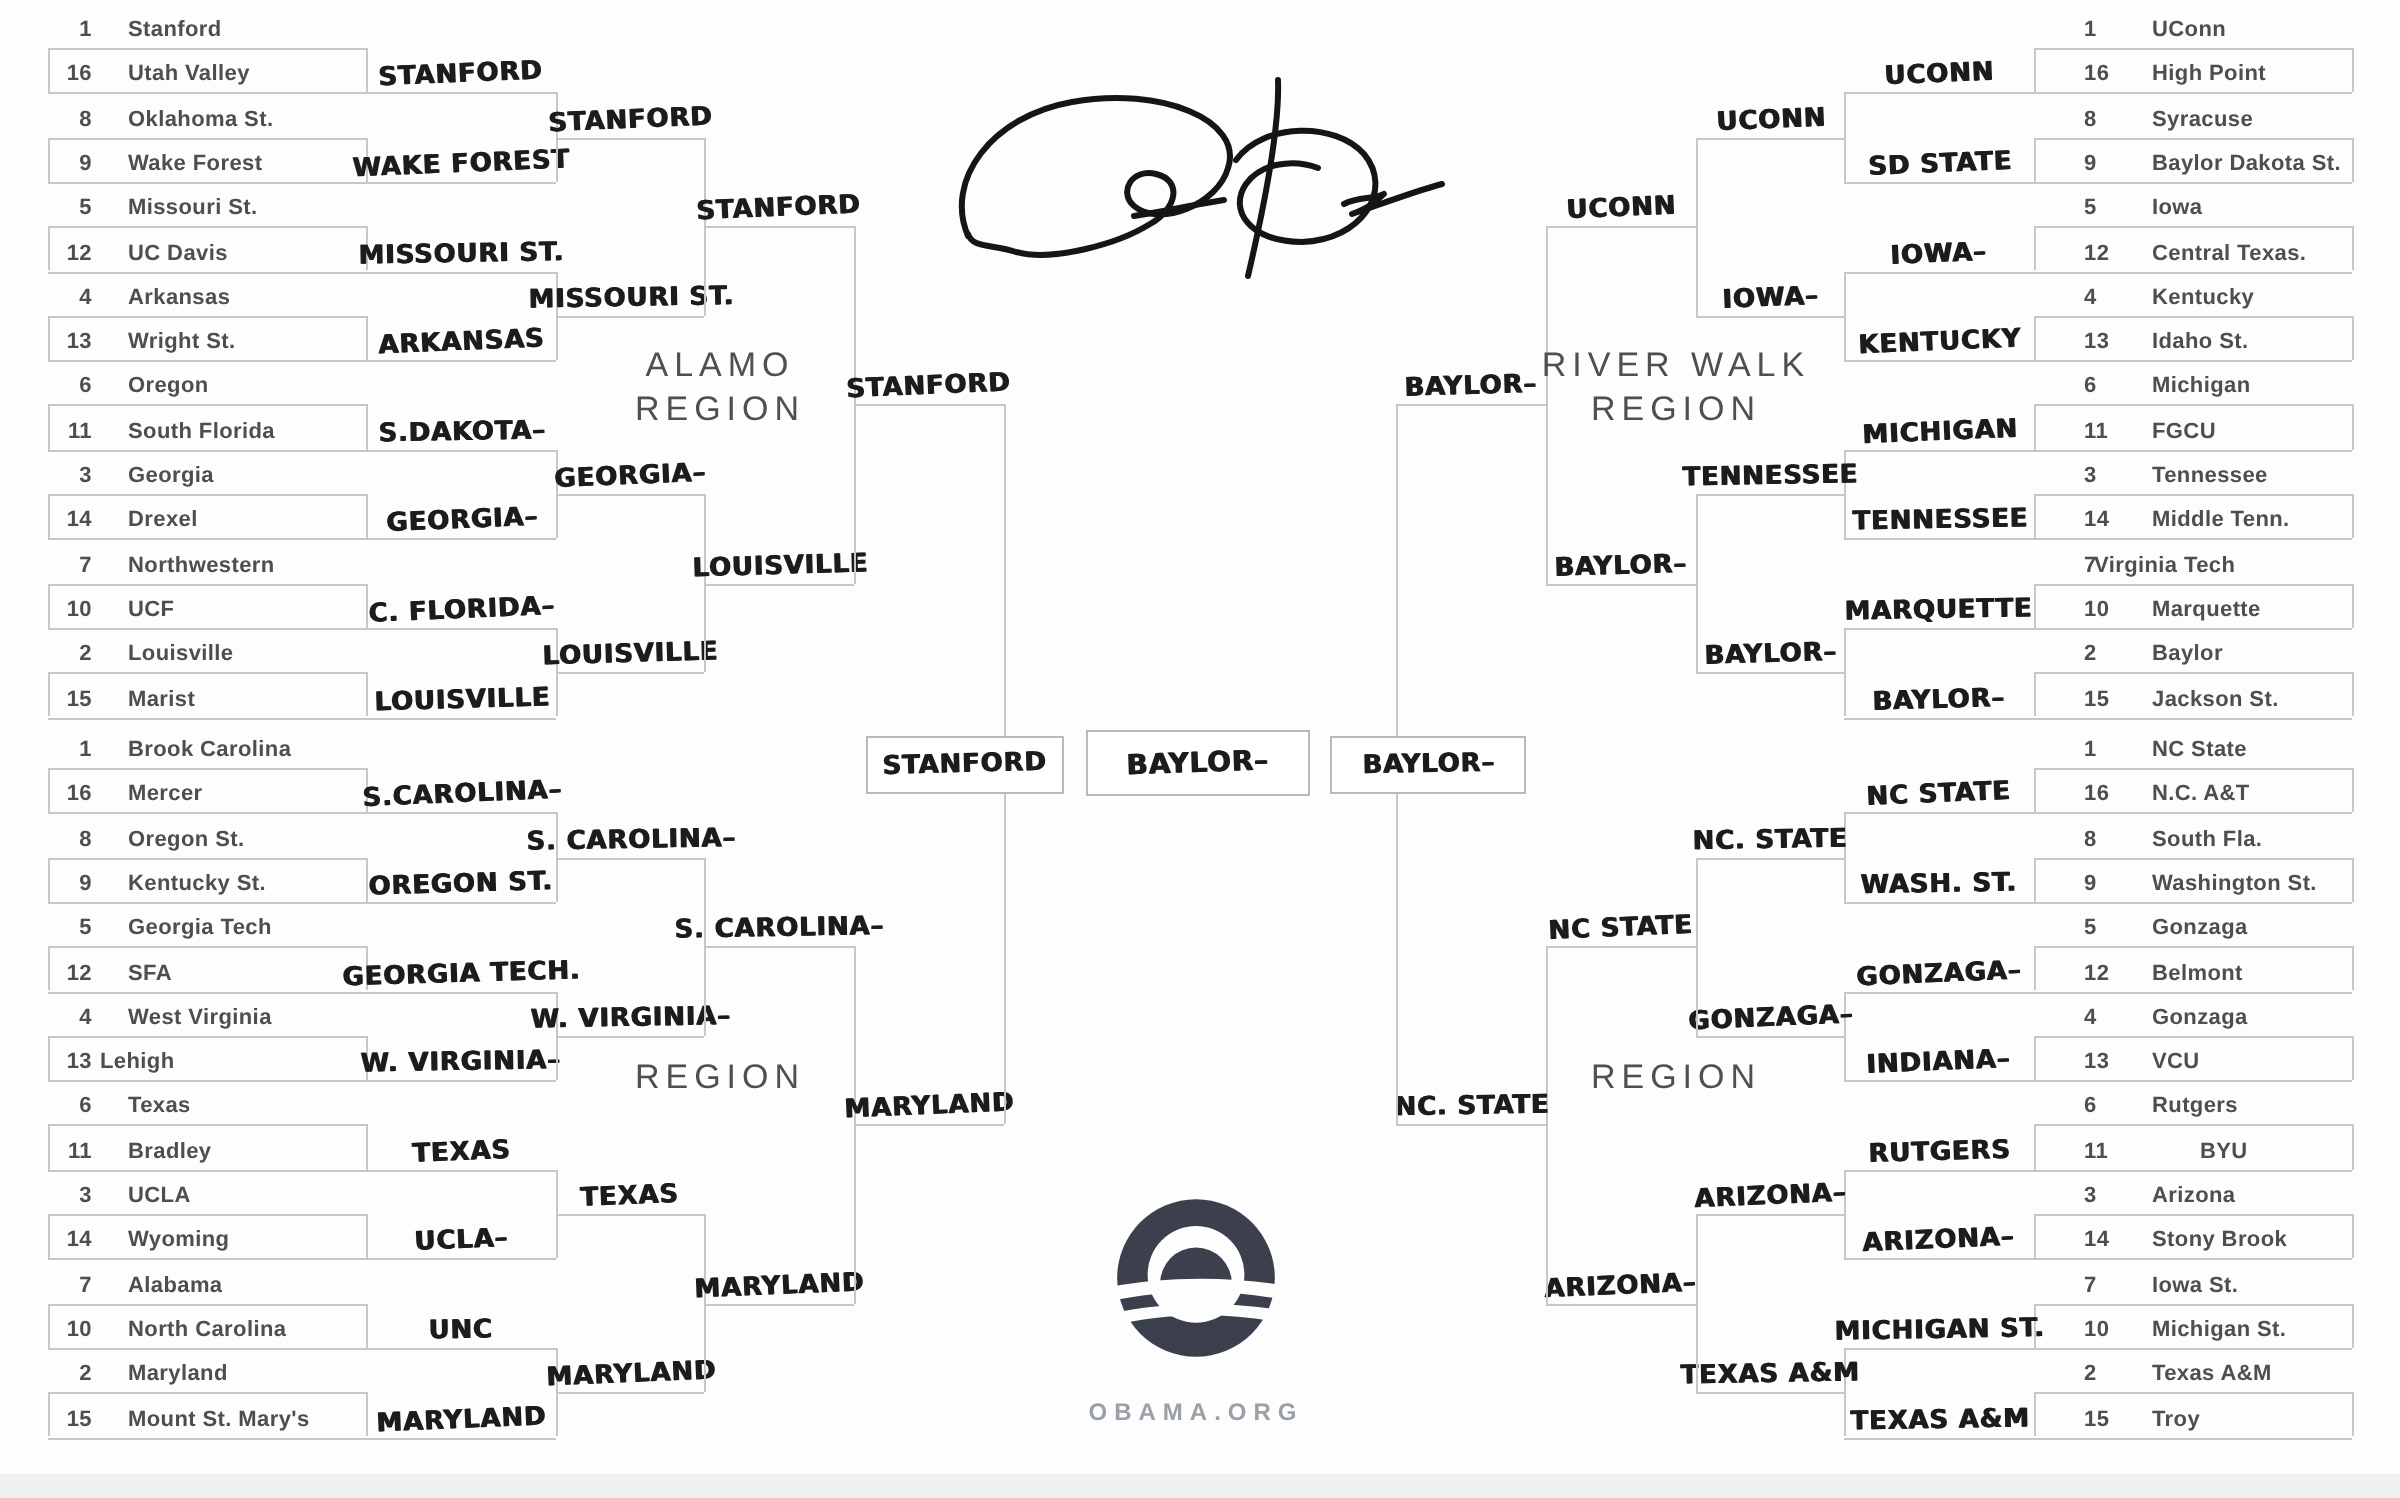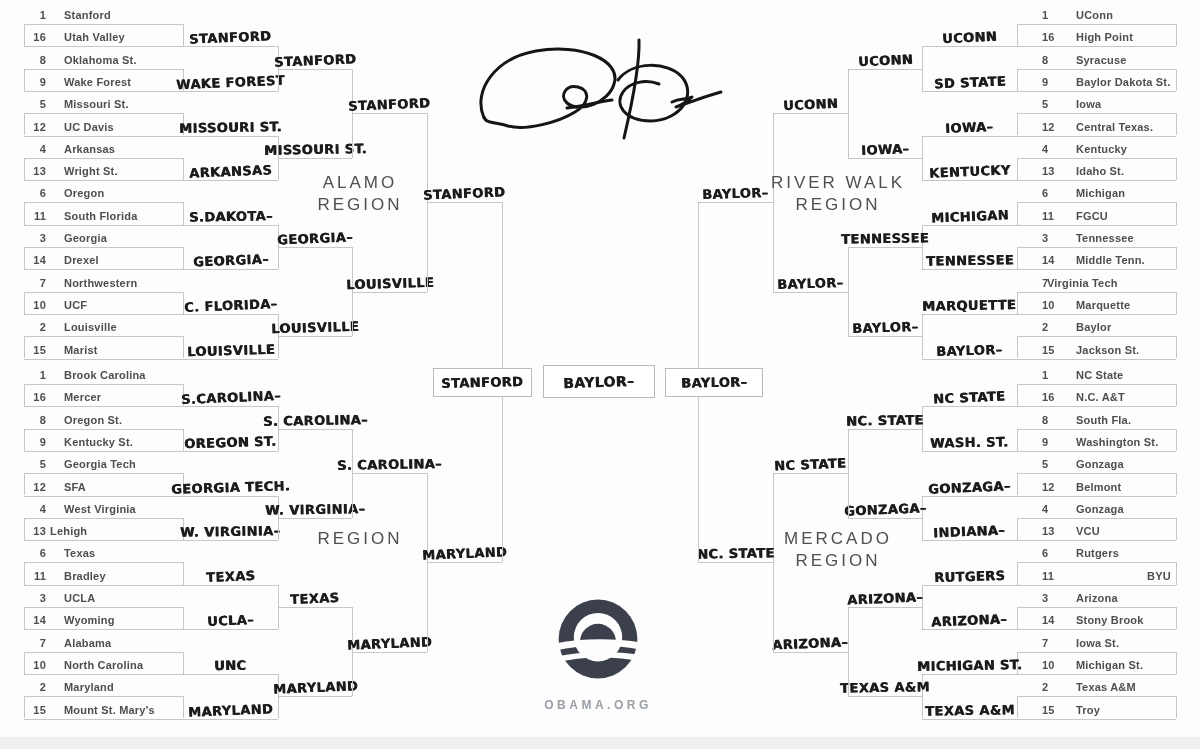--- a/index.html
+++ b/index.html
@@ -516,21 +516,21 @@
         <span class="seed" style="left: 1076px;">VCU</span>
       </div>
       <div class="hline" style="left: 1017px; width: 159px; top: 540.1px;"></div>
       <div class="team" style="top: 546.4px; left: 0px; width: 1200px;">
         <span class="seed" style="left: 1042px; width: 22px; text-align: left;">6</span>
         <span class="seed" style="left: 1076px;">Rutgers</span>
       </div>
       <div class="hline" style="left: 1017px; width: 159px; top: 562.4px;"></div>
       <div class="team" style="top: 568.7px; left: 0px; width: 1200px;">
         <span class="seed" style="left: 1042px; width: 22px; text-align: left;">11</span>
-        <span class="seed" style="left: 1123px; padding-left: 24px;">BYU</span>
+        <span class="seed" style="left: 1076px; padding-left: 24px;">BYU</span>
       </div>
       <div class="hline" style="left: 1017px; width: 159px; top: 584.7px;"></div>
       <div class="team" style="top: 591px; left: 0px; width: 1200px;">
         <span class="seed" style="left: 1042px; width: 22px; text-align: left;">3</span>
         <span class="seed" style="left: 1076px;">Arizona</span>
       </div>
       <div class="hline" style="left: 1017px; width: 159px; top: 607px;"></div>
       <div class="team" style="top: 613.3px; left: 0px; width: 1200px;">
         <span class="seed" style="left: 1042px; width: 22px; text-align: left;">14</span>
         <span class="seed" style="left: 1076px;">Stony Brook</span>
@@ -603,21 +603,20 @@
       <div class="vline" style="left: 848px; top: 428.6px; height: 89.2px;"></div>
       <div class="hline" style="left: 773px; width: 75px; top: 473.2px;"></div>
       <div class="hwlab" style="left: 660.5px; top: 455.2px;"><span class="hw" style="display: inline-block; transform: rotate(-2.4deg);">NC STATE</span></div>
       <div class="vline" style="left: 848px; top: 607px; height: 89.2px;"></div>
       <div class="hline" style="left: 773px; width: 75px; top: 651.6px;"></div>
       <div class="hwlab" style="left: 660.5px; top: 633.6px;"><span class="hw" style="display: inline-block; transform: rotate(-2.4deg);">ARIZONA–</span></div>
       <div class="vline" style="left: 773px; top: 473.2px; height: 178.4px;"></div>
       <div class="hline" style="left: 698px; width: 75px; top: 562.4px;"></div>
       <div class="hwlab" style="left: 585.5px; top: 544.4px;"><span class="hw" style="display: inline-block; transform: rotate(-1deg);">NC. STATE</span></div>
       <div class="regname" style="left: 718px; top: 528px;">
-        <div>MERCADO</div>
         <div>REGION</div>
       </div>
       <div class="vline" style="left: 502px; top: 202.4px; height: 360px;"></div>
       <div class="vline" style="left: 698px; top: 202.4px; height: 360px;"></div>
     </div>
 
   <div id="bottomstrip"></div>
 </div>
 
 </body></html>

